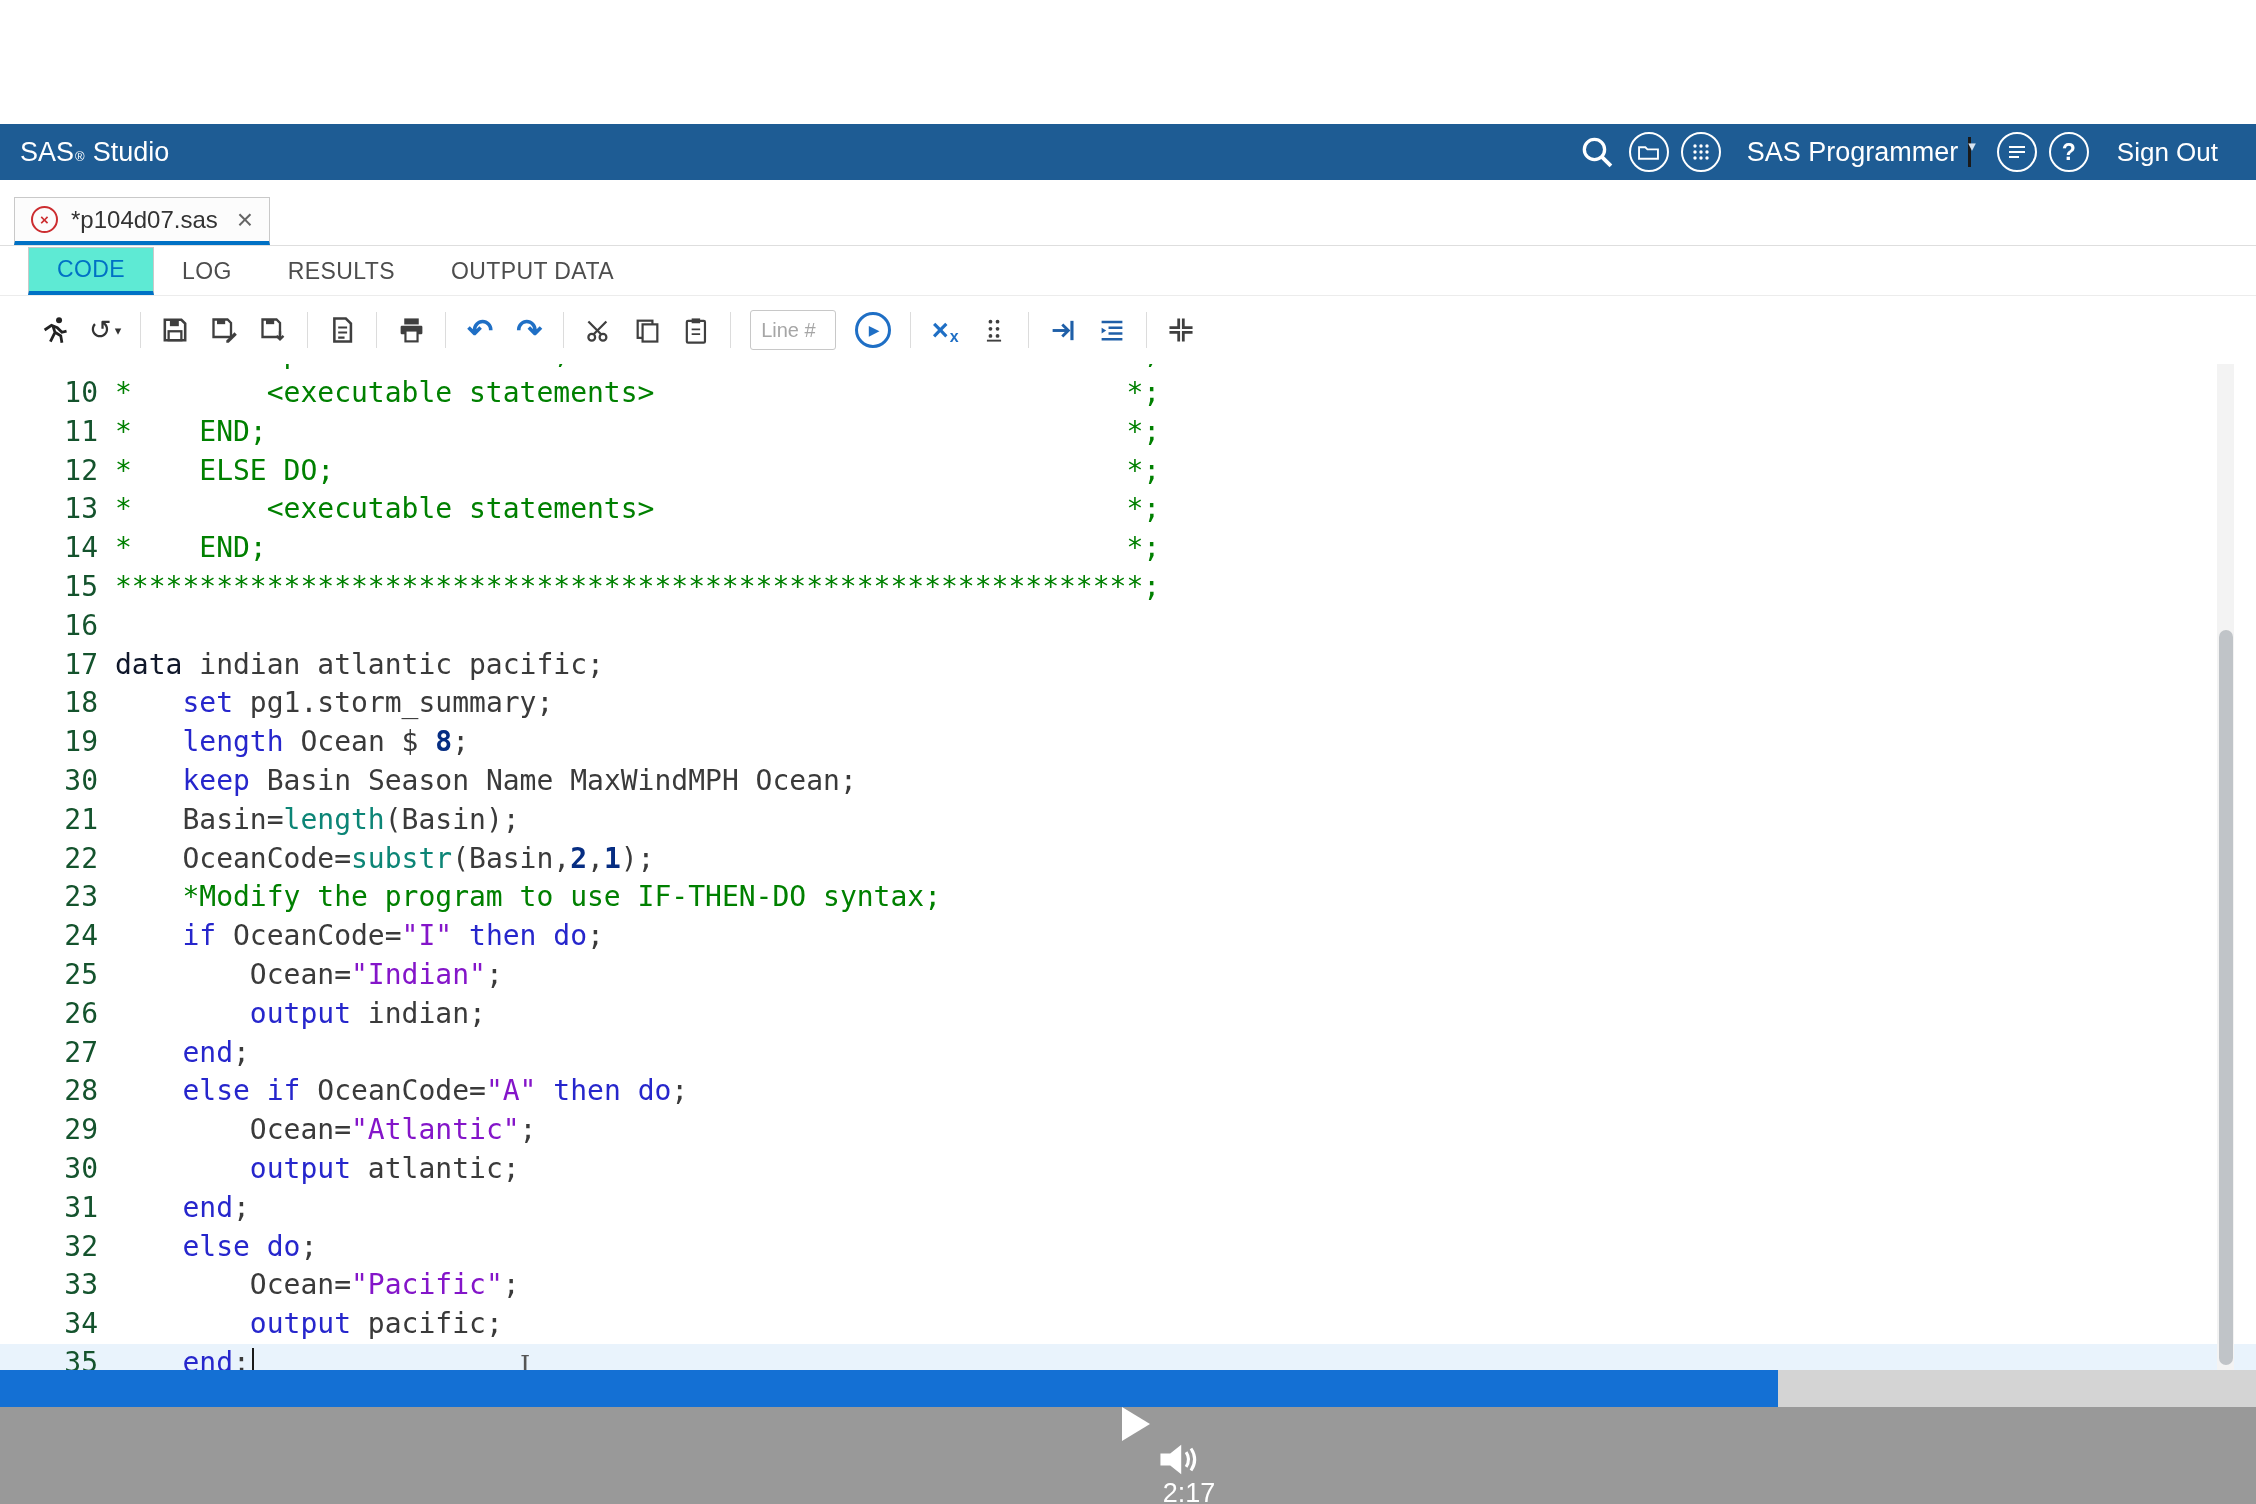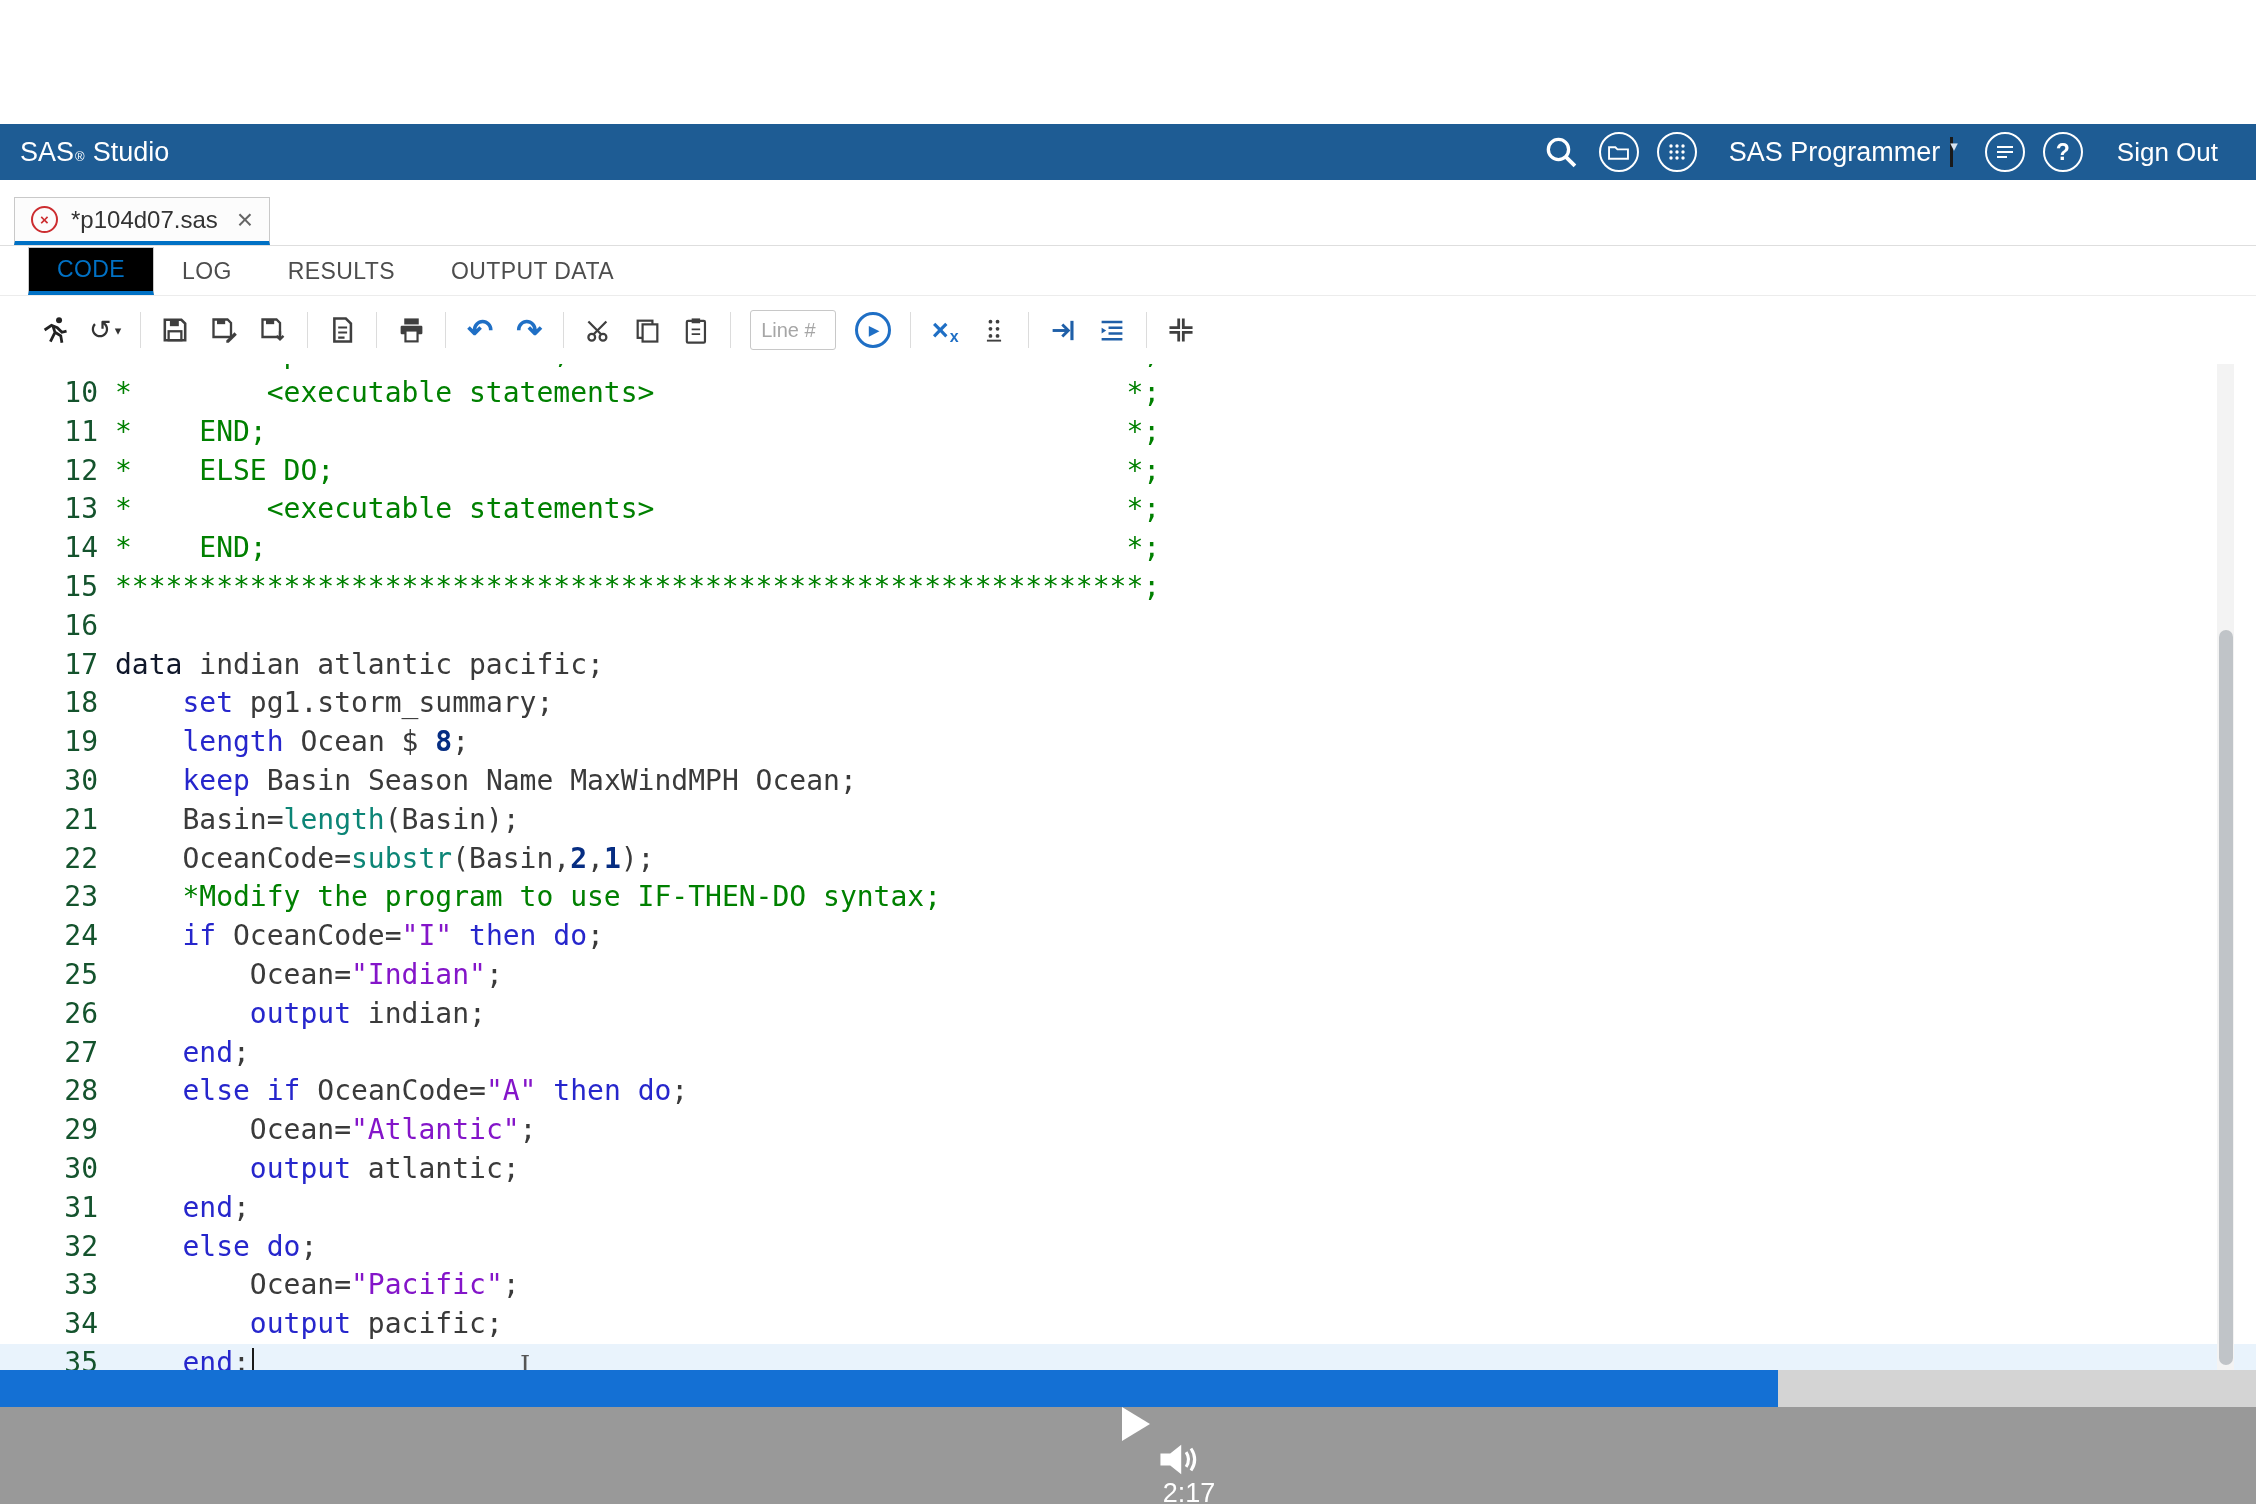--- a/index.html
+++ b/index.html
@@ -4,38 +4,38 @@
 <style>
   * { margin:0; padding:0; box-sizing:border-box; }
   html,body { width:2256px; height:1504px; background:#fff; font-family:"Liberation Sans",sans-serif; overflow:hidden; }
   .stage { position:relative; width:2256px; height:1504px; background:#fff; }
 
   
   .appbar { position:absolute; top:124px; left:0; width:100%; height:56px; background:#1e5c94; display:flex; align-items:center; padding:0 38px 0 20px; color:#fff; }
   .brand { font-size:27px; display:flex; align-items:baseline; }
   .brand sup { font-size:13px; margin:0 2px 0 1px; }
   .brand .rest { margin-left:6px; font-weight:400; }
-  .appbar-right { margin-left:auto; display:flex; align-items:center; gap:18px; }
+  .appbar-right { margin-left:auto; display:flex; align-items:center; gap:12px; }
   .hicon { width:40px; height:40px; display:flex; align-items:center; justify-content:center; cursor:pointer; }
   .ring { border:2.4px solid #fff; border-radius:50%; }
   .help-q { font-size:23px; font-weight:bold; color:#fff; }
   .role { display:flex; align-items:center; gap:8px; font-size:27px; margin:0 14px; cursor:pointer; }
   .role .caret { font-size:15px; color:#d7e3ef; }
   .signout { font-size:26px; margin-left:16px; cursor:pointer; }
 
   
   .tabstrip { position:absolute; top:180px; left:0; width:100%; height:66px; background:#fff; display:flex; align-items:flex-end; padding-left:14px; border-bottom:1px solid #dedede; }
   .doc-tab { height:48px; display:flex; align-items:center; gap:13px; padding:0 16px; border:1px solid #c9c9c9; border-bottom:4px solid #0071c5; background:#fcfcfc; font-size:24px; color:#333; cursor:pointer; }
   .tab-badge { width:27px; height:27px; border:2px solid #cc2d30; border-radius:50%; color:#cc2d30; font-size:15px; font-weight:bold; display:flex; align-items:center; justify-content:center; }
   .tab-close { color:#666; font-size:28px; line-height:1; margin-left:6px; cursor:pointer; }
 
   
   .subtabs { position:absolute; top:247px; left:0; width:100%; height:49px; background:#fff; display:flex; align-items:stretch; padding-left:28px; border-bottom:1px solid #ececec; }
   .subtab { display:flex; align-items:center; padding:0 28px; font-size:23px; color:#4d4d4d; letter-spacing:.4px; cursor:pointer; }
-  .subtab.active { color:#0071c5; border:1px solid #c9c9c9; border-bottom:4px solid #0071c5; background:#000000; }
+  .subtab.active { color:#0071c5; border:1px solid #c9c9c9; border-bottom:4px solid #0071c5; background:#5eead4; }
 
   
   .toolbar { position:absolute; top:296px; left:0; width:100%; height:68px; background:#fff; display:flex; align-items:center; gap:19px; padding-left:40px; }
   .ticon { min-width:30px; height:42px; display:flex; align-items:center; justify-content:center; cursor:pointer; }
   .tsep { width:1px; height:36px; background:#dcdcdc; }
   .glyph-blue { color:#1f6fc5; font-size:31px; font-weight:bold; line-height:1; }
   .glyph-dark { color:#333; font-size:27px; line-height:1; }
   .hist-caret { font-size:13px; color:#333; margin-left:3px; }
   .line-input { width:86px; height:40px; border:1.5px solid #c8c8c8; border-radius:3px; font-size:20px; color:#999; padding:0 10px; font-family:"Liberation Sans",sans-serif; }
   .line-input::placeholder { color:#a6a6a6; }

